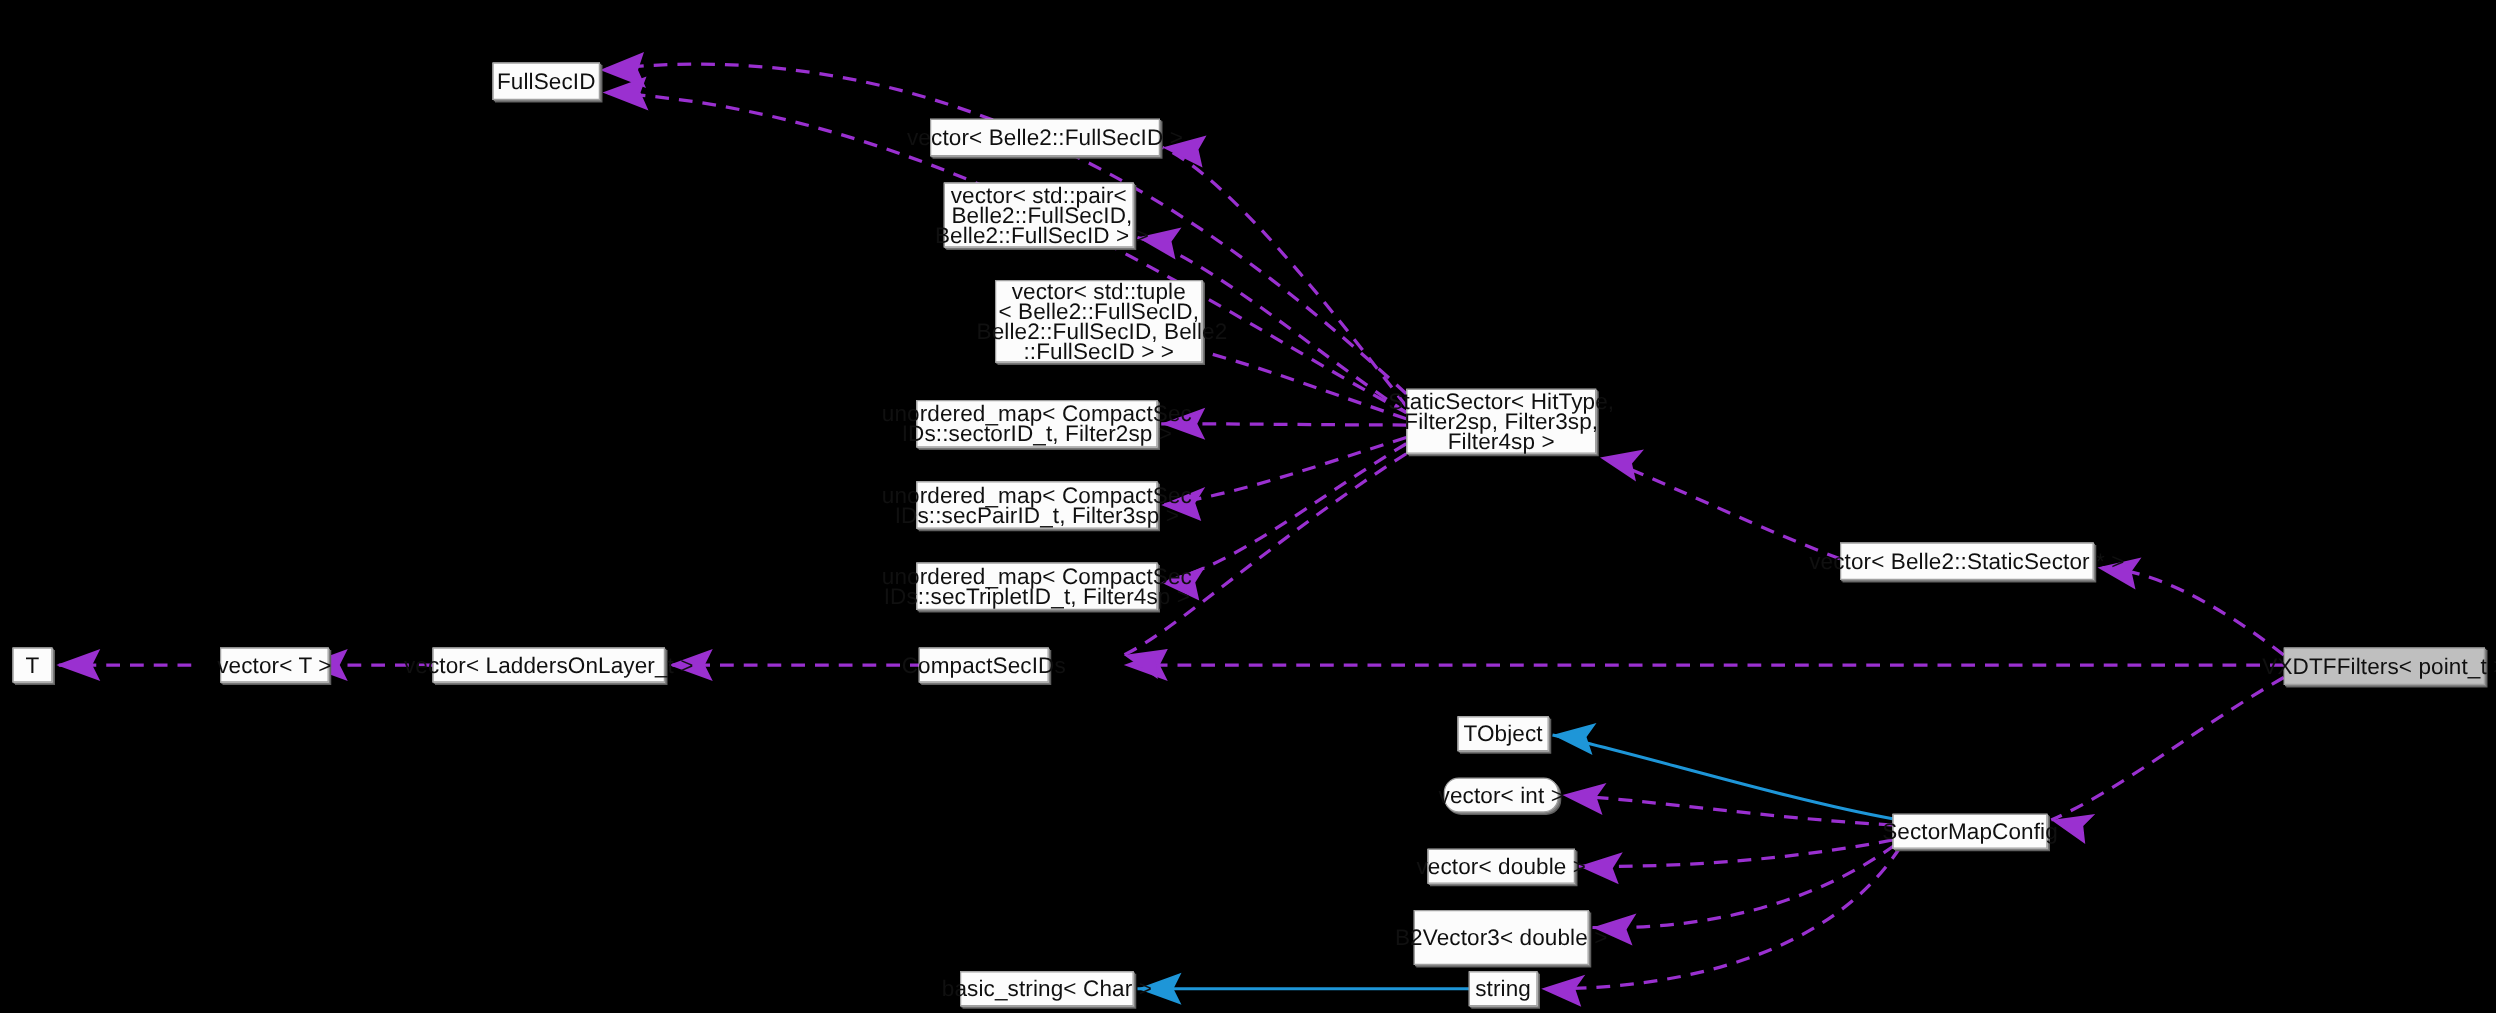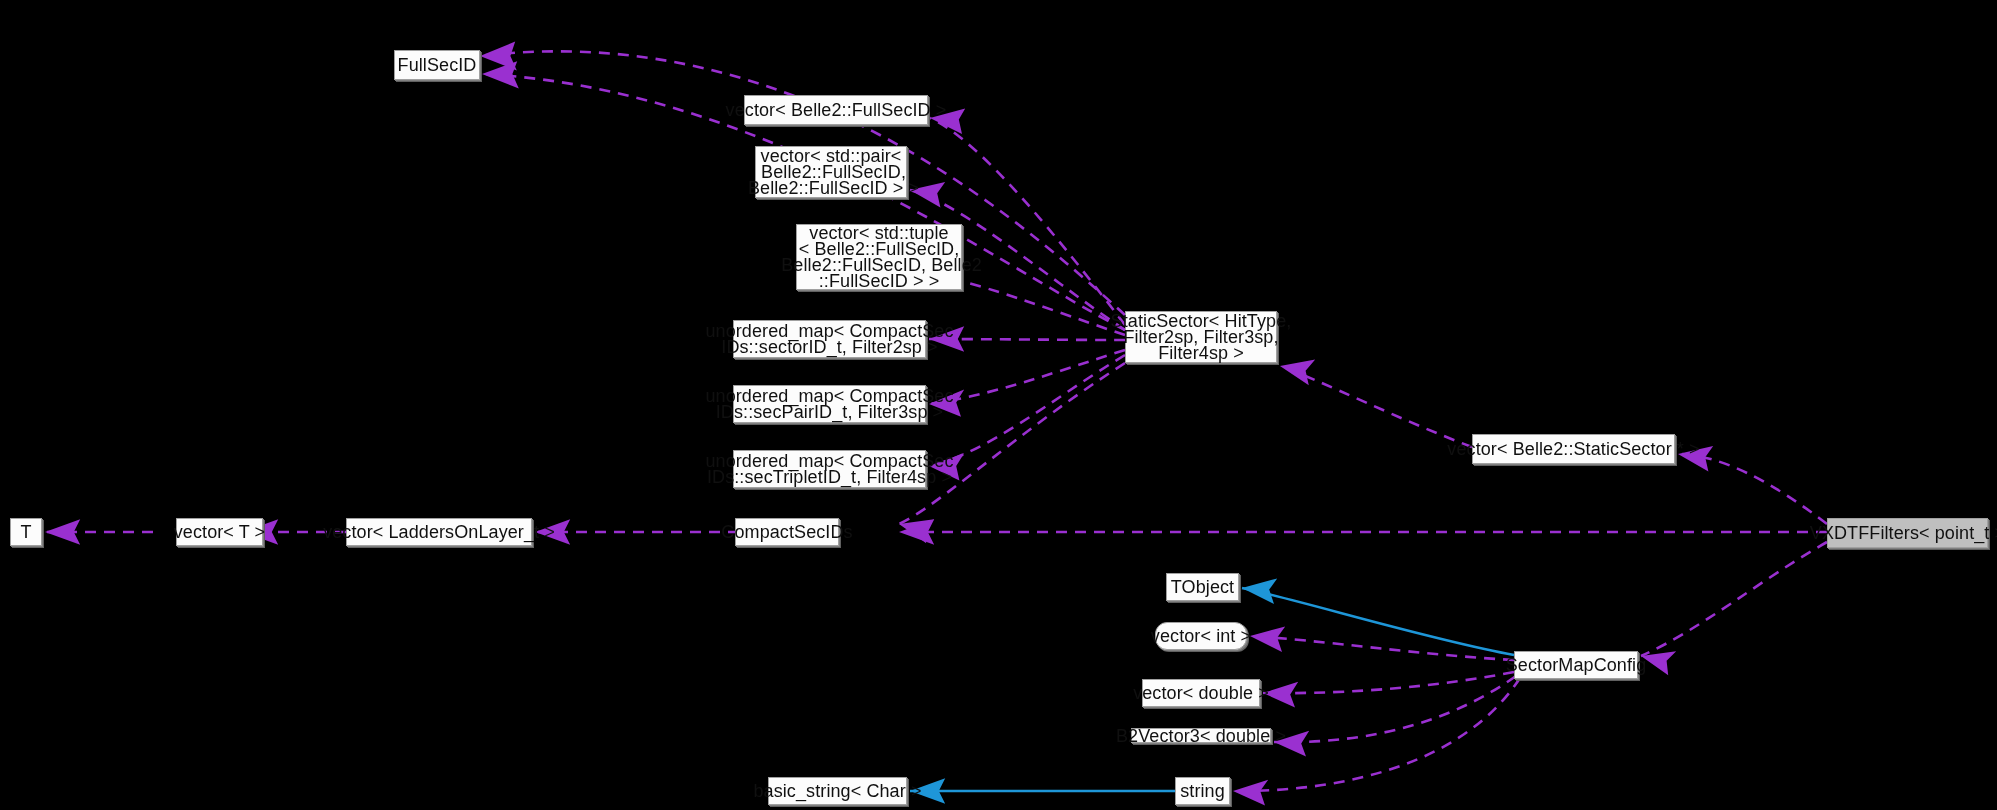--- a/index.html
+++ b/index.html
@@ -104,16 +104,16 @@
     <div class="node" style="left: 1472px; top: 434px; width: 203px; height: 30px;"><span class="lbl">vector&lt; Belle2::StaticSector * &gt;</span></div>
     <div class="node" style="left: 10px; top: 518px; width: 32px; height: 28px;"><span class="lbl">T</span></div>
     <div class="node" style="left: 153px; top: 518px; width: 87px; height: 28px; margin-left: 23px;"><span class="lbl">vector&lt; T &gt;</span></div>
     <div class="node" style="left: 346px; top: 518px; width: 186px; height: 28px;"><span class="lbl">vector&lt; LaddersOnLayer_t &gt;</span></div>
     <div class="node" style="left: 735px; top: 518px; width: 104px; height: 28px;"><span class="lbl">CompactSecIDs</span></div>
     <div class="node highlight" style="left: 1827px; top: 518px; width: 161px; height: 30px;"><span class="lbl">VXDTFFilters&lt; point_t &gt;</span></div>
     <div class="node" style="left: 1166px; top: 573px; width: 73px; height: 28px;"><span class="lbl">TObject</span></div>
     <div class="node" style="left: 1155px; top: 622px; width: 92px; height: 28px; border-radius: 12px;"><span class="lbl">vector&lt; int &gt;</span></div>
     <div class="node" style="left: 1514px; top: 651px; width: 124px; height: 28px;"><span class="lbl">SectorMapConfig</span></div>
     <div class="node" style="left: 1142px; top: 679px; width: 118px; height: 28px;"><span class="lbl">vector&lt; double &gt;</span></div>
-    <div class="node" style="left: 1131px; top: 728px; width: 140px; height: 15px;"><span class="lbl">B2Vector3&lt; double &gt;</span></div>
+    <div class="node" style="left: 1131px; top: 728px; width: 140px; height: 44px;"><span class="lbl">B2Vector3&lt; double &gt;</span></div>
     <div class="node" style="left: 768px; top: 777px; width: 139px; height: 28px;"><span class="lbl">basic_string&lt; Char &gt;</span></div>
     <div class="node" style="left: 1175px; top: 777px; width: 55px; height: 28px;"><span class="lbl">string</span></div>
   </div>
 
 </body></html>

